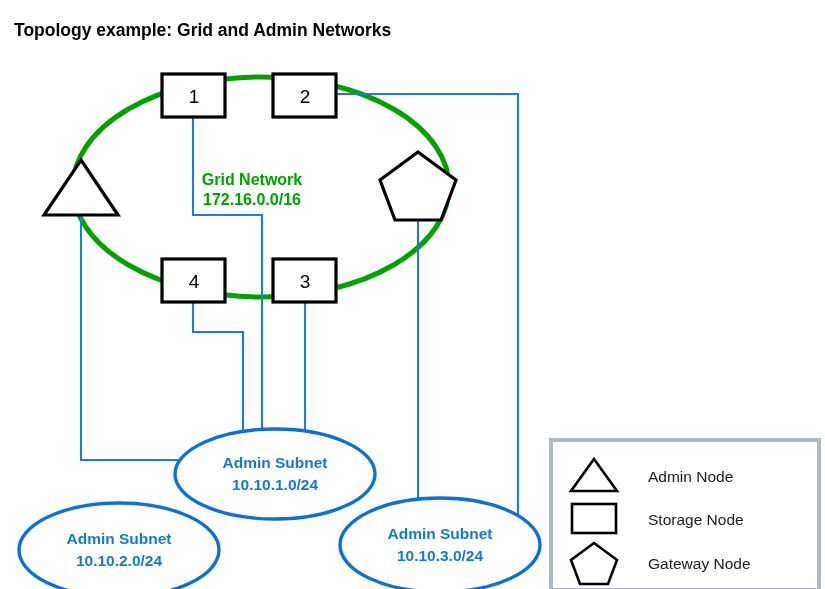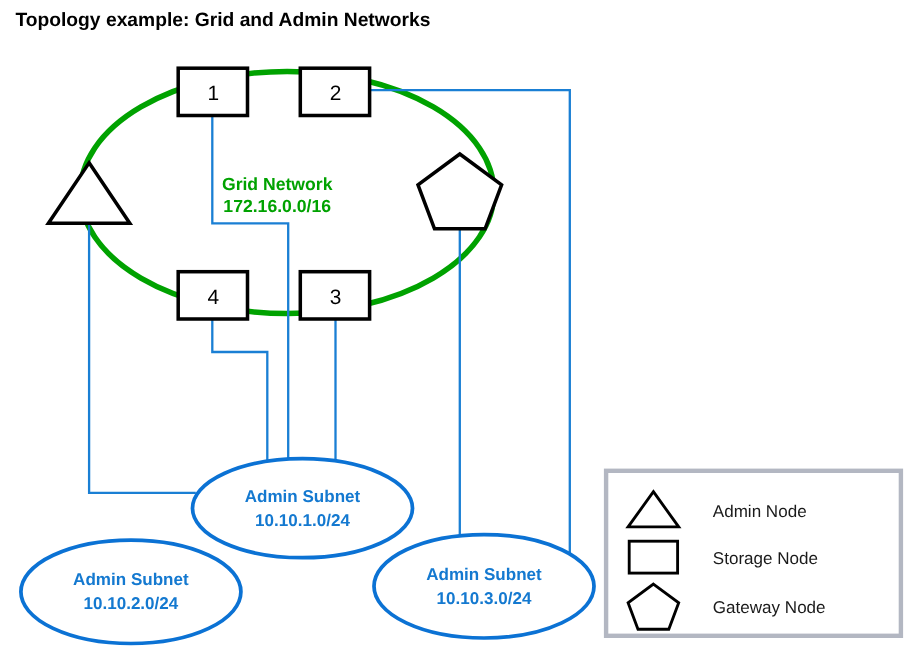--- a/index.html
+++ b/index.html
@@ -10,21 +10,21 @@
   body {
     width: 825px;
     height: 589px;
     font-family: "Liberation Sans", sans-serif;
     position: relative;
     overflow: hidden;
   }
   #canvas-root {
     position: absolute;
     left: 0;
-    top: 0;
+    top: 12px;
     width: 825px;
     height: 529px;
   }
   #diagram-svg {
     position: absolute;
     left: 0;
     top: 0;
   }
   .title-text {
     font-size: 17.5px;

